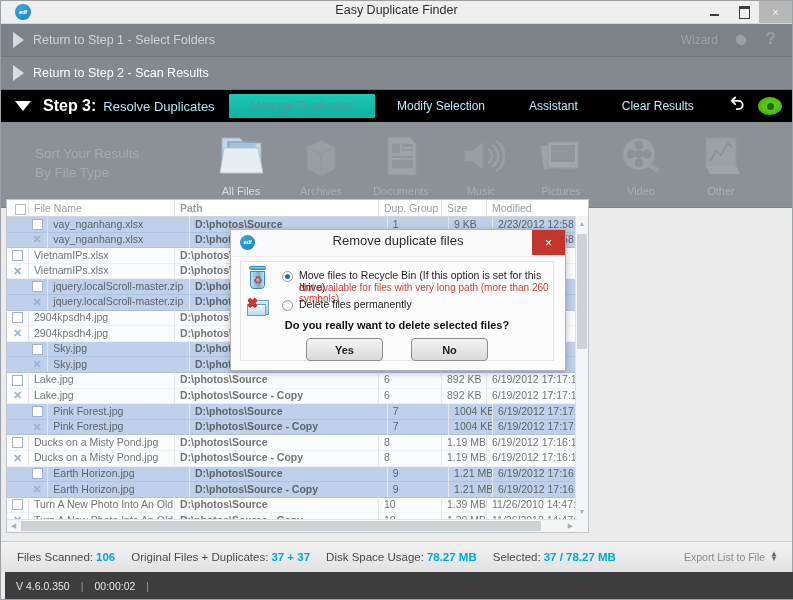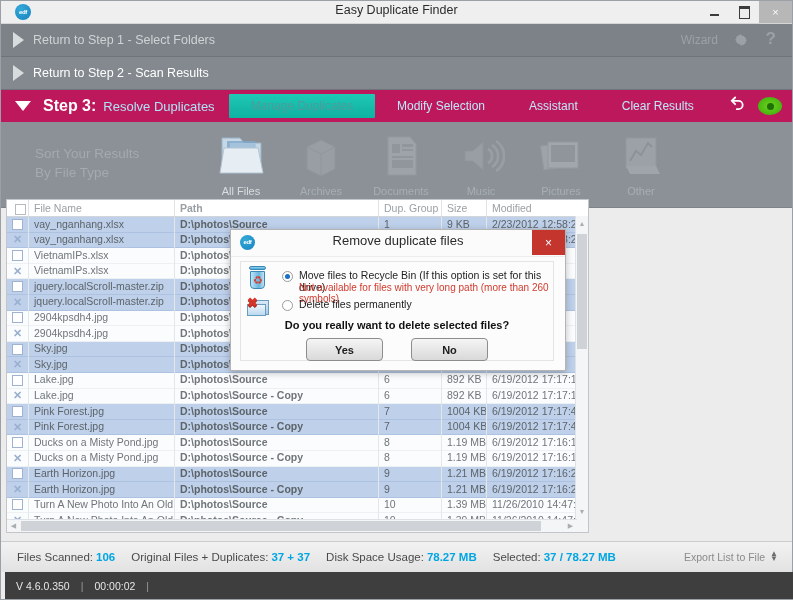--- a/index.html
+++ b/index.html
@@ -25,21 +25,21 @@
   .wbtn{width:30px;height:22px;display:flex;align-items:center;justify-content:center;
         color:#3c3c3c;font-size:11px;}
   .wbtn.close{background:#b7b7b7;color:#fafafa;width:33px;}
   .glyph-min{width:9px;height:2px;background:#3c3c3c;margin-top:5px;}
   .glyph-max{width:9px;height:9px;border:1px solid #3c3c3c;border-top-width:3px;}
 
   
   .stepbar{height:32px;display:flex;align-items:center;position:relative;}
   .step1{background:#7c8288;border-bottom:1px solid #6e747a;}
   .step2{background:#83898f;border-bottom:1px solid #6e747a;}
-  .step3{background:#be185d;}
+  .step3{background:#000000;}
   .tri{width:0;height:0;margin:0 9px 0 12px;}
   .tri-right{border-top:8px solid transparent;border-bottom:8px solid transparent;
              border-left:11px solid #d9dcde;}
   .tri-down{border-left:8px solid transparent;border-right:8px solid transparent;
             border-top:10px solid #ffffff;margin-left:14px;margin-right:12px;}
   .step1 .sl{color:#cfd3d6;font-size:12.5px;}
   .step2 .sl{color:#ffffff;font-size:12.5px;}
   .wizard{position:absolute;right:74px;color:#9ba1a7;font-size:12px;}
   .gear{position:absolute;right:43px;top:8px;width:16px;height:16px;color:#9ba1a7;}
   .qmark{position:absolute;right:16px;color:#9ba1a7;font-size:17px;font-weight:bold;top:5px;}
@@ -77,21 +77,21 @@
   .c0{width:22px;display:flex;align-items:center;justify-content:center;}
   .c1{width:146px;}
   .c2{width:204px;font-weight:bold;}
   .c3{width:63px;}
   .c4{width:45px;}
   .c5{width:98px;border-right:none !important;}
   .hdrchk{width:9px;height:9px;border:1px solid #b6bbc0;background:#fff;}
   .tbody{height:316px;overflow:hidden;position:relative;}
   .trow{display:flex;height:15.6px;font-size:10.5px;color:#707579;align-items:center;
      border-bottom:1px solid #eef1f3;box-sizing:border-box;}
-  .trow.sel{background:#bed0ea;color:#5d6469;border-bottom:1px solid #adc2e0;}
+  .trow.sel{background:#bed0ea;color:#5d6469;border-bottom:1px solid #adc2e0;padding-left:20px;}
   .trow.plain{background:#fbfcfd;}
   .trow .td{padding-left:5px;box-sizing:border-box;border-right:1px solid #e3e7ea;
      height:15.6px;line-height:15.6px;white-space:nowrap;overflow:hidden;}
   .trow .td.c0{padding-left:0;}
   .trow .td.c5{border-right:none;}
   .boxchk{width:9px;height:9px;border:1px solid #9fb3d0;background:#fff;display:block;}
   .xmark{color:#9ab0cf;font-size:11px;line-height:9px;font-weight:bold;}
   .vscroll{position:absolute;right:0;top:16px;width:12px;height:316px;background:#f4f5f6;
      border-left:1px solid #dfe2e5;}
   .vthumb{position:absolute;left:1px;top:18px;width:10px;height:115px;background:#cfd3d7;}
@@ -284,20 +284,34 @@
         <div class="ibox">
           <svg width="50" height="44" viewBox="0 0 50 44" opacity=".33">
             <rect x="6" y="10" width="28" height="24" fill="#c3c8cc" stroke="#a4a9ad" transform="rotate(-8 20 22)"></rect>
             <rect x="12" y="8" width="30" height="26" fill="#d0d5d9" stroke="#a4a9ad"></rect>
             <rect x="15" y="11" width="24" height="17" fill="#9aa0a5"></rect>
           </svg>
         </div>
         <div class="ilbl">Pictures</div>
       </div>
 
+      <div class="fticon">
+        <div class="ibox">
+          <svg width="50" height="46" viewBox="0 0 50 46" opacity=".32">
+            <circle cx="23" cy="21" r="16" fill="#c3c8cc" stroke="#a4a9ad"></circle>
+            <circle cx="23" cy="21" r="4" fill="#8f959a"></circle>
+            <circle cx="23" cy="12" r="4.5" fill="#8f959a"></circle>
+              <circle cx="23" cy="30" r="4.5" fill="#8f959a"></circle>
+            <circle cx="15" cy="21" r="4.5" fill="#8f959a"></circle>
+              <circle cx="31" cy="21" r="4.5" fill="#8f959a"></circle>
+            <path d="M34 30 L44 36 L41 40 L32 34 Z" fill="#b6bcc1"></path>
+          </svg>
+        </div>
+        <div class="ilbl">Video</div>
+      </div>
 
       <div class="fticon">
         <div class="ibox">
           <svg width="46" height="46" viewBox="0 0 46 46" opacity=".3">
             <rect x="8" y="5" width="30" height="30" fill="#c3c8cc" stroke="#a4a9ad"></rect>
             <polyline points="12,28 18,18 23,22 30,10 34,14" fill="none" stroke="#8f959a" stroke-width="2"></polyline>
             <path d="M8 33 L38 33 L42 41 L12 41 Z" fill="#cfd4d8"></path>
           </svg>
         </div>
         <div class="ilbl">Other</div>

